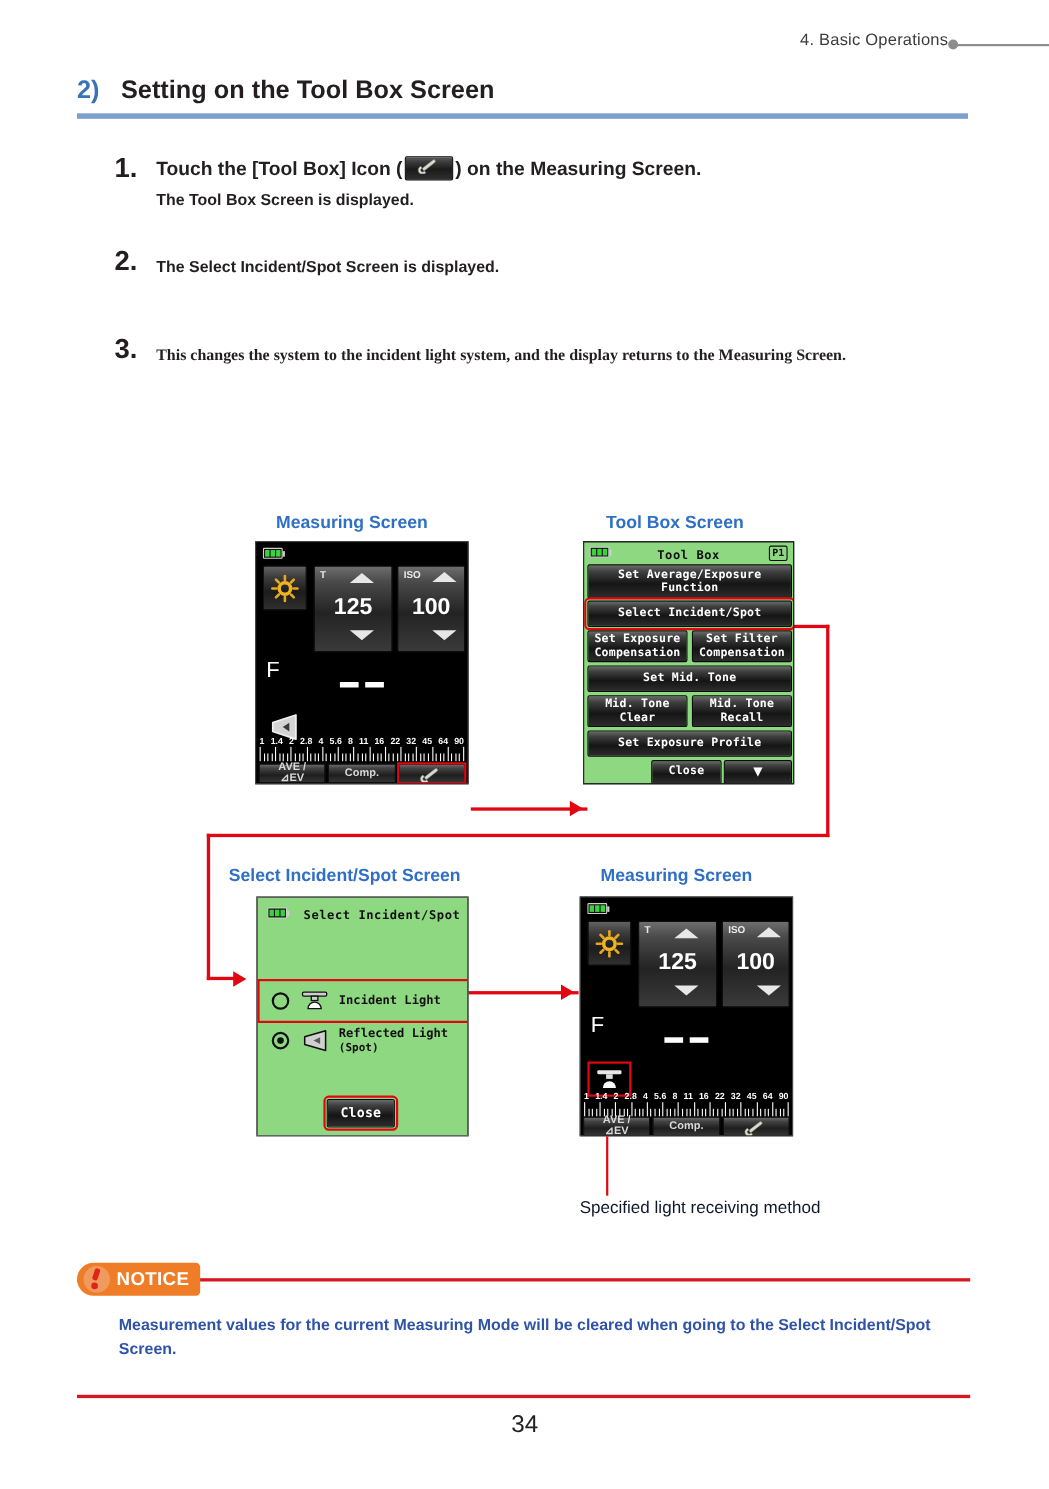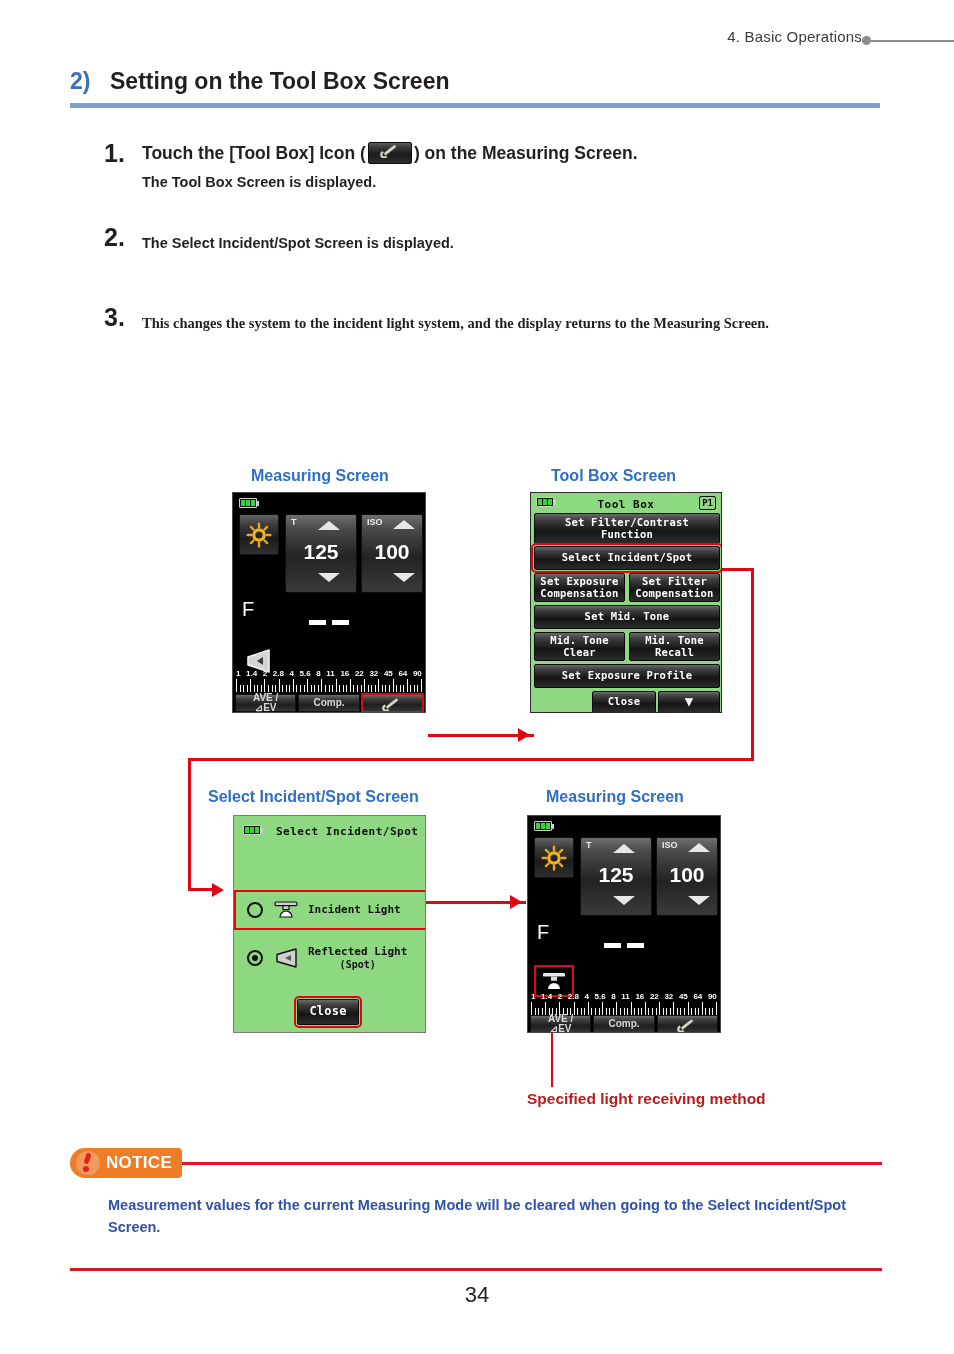--- a/index.html
+++ b/index.html
@@ -196,23 +196,22 @@
 
   
   .cline{ position:absolute; background:#e20613; }
   .carrow{
     position:absolute; width:0;height:0;
     border-top:7px solid transparent; border-bottom:7px solid transparent;
     border-left:12px solid #e20613;
   }
 
   .caption{
-    position:absolute; font-size:15.5px; color:#b91c1c; white-space:nowrap;
+    position:absolute; font-size:15.5px; color:#0f172a; white-space:nowrap;
     font-family:"Liberation Sans",sans-serif;
-    font-weight:bold;
   }
 
   
   #notice { position:absolute; left:70px; top:1148px; width:812px; }
   #notice .badge{
     position:absolute; left:0; top:0; height:30px;
     background:#ef7d27; border-radius:15px 4px 4px 15px;
     color:#fff; font-size:17px; font-weight:bold; letter-spacing:.3px;
     padding:0 10px 0 36px; line-height:30px; z-index:2;
   }
@@ -453,21 +452,21 @@
     <div class="green">
       <div class="batt" style="left:5px; top:4px;">
           <i></i>
           <i></i>
           <i></i>
         </div>
       <div class="gtitle" style="top:5px;">Tool Box</div>
       <div class="pbadge" style="right:5px; top:3px;">P1</div>
 
       <div class="mbtn" style="left:3px; top:20px; width:186px; height:31px;">
-        <span><span>Set Filter/Contrast</span><br><span>Function</span></span>
+        <span><span>Set Average/Exposure</span><br><span>Function</span></span>
       </div>
 
       <div class="mbtn hl" style="left:3px; top:53px; width:186px; height:24px;">
         <span>Select Incident/Spot</span>
       </div>
 
       <div class="mbtn" style="left:3px; top:80px; width:91px; height:29px;">
         <span><span>Set Exposure</span><br><span>Compensation</span></span>
       </div>
       <div class="mbtn" style="left:98px; top:80px; width:91px; height:29px;">
@@ -514,21 +513,21 @@
         <span style="margin-left:10px; display:inline-flex; align-items:center;">
           <svg width="26" height="18" viewBox="0 0 26 18">
             <rect x="2" y="1" width="22" height="3.6" rx="1.2" fill="#cfcfcf" stroke="#101010" stroke-width="1.2"></rect>
             <path d="M7 16 a6 6 0 0 1 12 0 z" fill="#ffffff" stroke="#101010" stroke-width="1.2"></path>
             <rect x="10" y="4.6" width="6" height="4" fill="#cfcfcf" stroke="#101010" stroke-width="1.2"></rect>
           </svg>
         </span>
         <span class="rlabel" style="margin-left:9px;">Incident Light</span>
       </div>
 
-      <div class="radio-row" style="left:2px; top:124px; width:189px; height:36px; padding-left:11px;text-align:center;">
+      <div class="radio-row" style="left:2px; top:112px; width:189px; height:36px; padding-left:11px;">
         <span class="rdot on"></span>
         <span style="margin-left:10px; display:inline-flex; align-items:center;">
           <svg width="27" height="22" viewBox="0 0 27 22">
             <path d="M23 2 L23 20 L4 14.5 L4 7.5 Z" fill="#d0d0d0" stroke="#101010" stroke-width="1.4" stroke-linejoin="round"></path>
             <path d="M18 8 L12 11 L18 14 Z" fill="#5a5a5a"></path>
           </svg>
         </span>
         <span class="rlabel" style="margin-left:8px;">
           <span>Reflected Light</span>
           <small>(Spot)</small>

